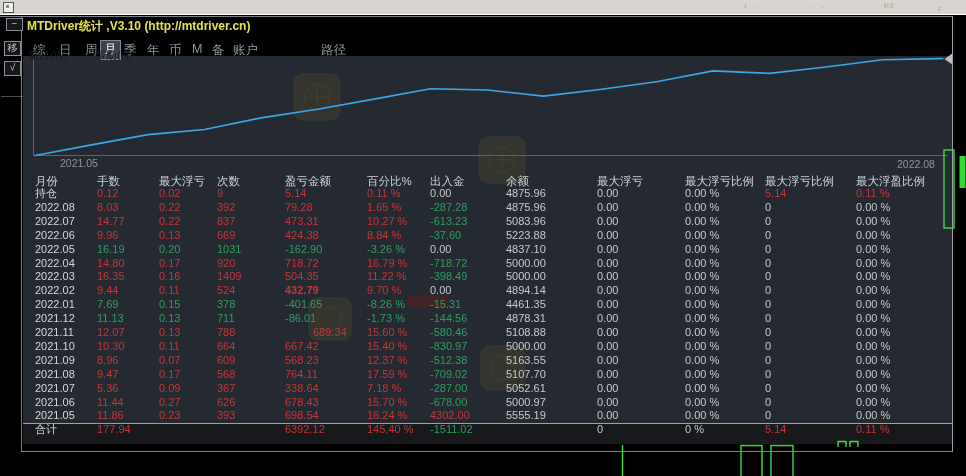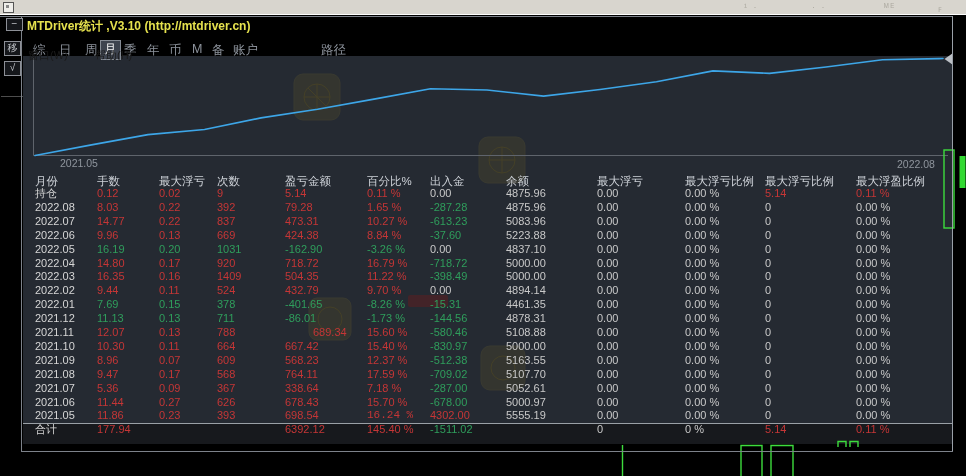--- a/index.html
+++ b/index.html
@@ -218,21 +218,21 @@
         <span class="cw" style="left: 569px;">0.00</span>
         <span class="cw" style="left: 657px;">0.00 %</span>
         <span class="cw" style="left: 737px;">0</span>
         <span class="cw" style="left: 828px;">0.00 %</span>
       </div>
       <div class="trow" style="top: 97.3px;">
         <span class="cm" style="left: 7px;">2022.02</span>
         <span class="cr" style="left: 69px;">9.44</span>
         <span class="cr" style="left: 131px;">0.11</span>
         <span class="cr" style="left: 189px;">524</span>
-        <span class="cr" style="left: 257px;">432.79</span>
+        <span class="cr" style="left: 257px; font-weight: bold;">432.79</span>
         <span class="cr" style="left: 339px;">9.70 %</span>
         <span class="cw" style="left: 402px;">0.00</span>
         <span class="cw" style="left: 478px;">4894.14</span>
         <span class="cw" style="left: 569px;">0.00</span>
         <span class="cw" style="left: 657px;">0.00 %</span>
         <span class="cw" style="left: 737px;">0</span>
         <span class="cw" style="left: 828px;">0.00 %</span>
       </div>
       <div class="trow" style="top: 111.2px;">
         <span class="cm" style="left: 7px;">2022.01</span>
@@ -345,21 +345,21 @@
         <span class="cw" style="left: 657px;">0.00 %</span>
         <span class="cw" style="left: 737px;">0</span>
         <span class="cw" style="left: 828px;">0.00 %</span>
       </div>
       <div class="trow" style="top: 222.4px;">
         <span class="cm" style="left: 7px;">2021.05</span>
         <span class="cr" style="left: 69px;">11.86</span>
         <span class="cr" style="left: 131px;">0.23</span>
         <span class="cr" style="left: 189px;">393</span>
         <span class="cr" style="left: 257px;">698.54</span>
-        <span class="cr" style="left: 339px; font-family: Liberation Mono, monospace;">16.24 %</span>
+        <span class="cr" style="left: 339px;">16.24 %</span>
         <span class="cr" style="left: 402px;">4302.00</span>
         <span class="cw" style="left: 478px;">5555.19</span>
         <span class="cw" style="left: 569px;">0.00</span>
         <span class="cw" style="left: 657px;">0.00 %</span>
         <span class="cw" style="left: 737px;">0</span>
         <span class="cw" style="left: 828px;">0.00 %</span>
       </div>
       <div class="trow total" style="top: 236.3px;">
         <span class="cm" style="left: 7px;">合计</span>
         <span class="cr" style="left: 69px;">177.94</span>

